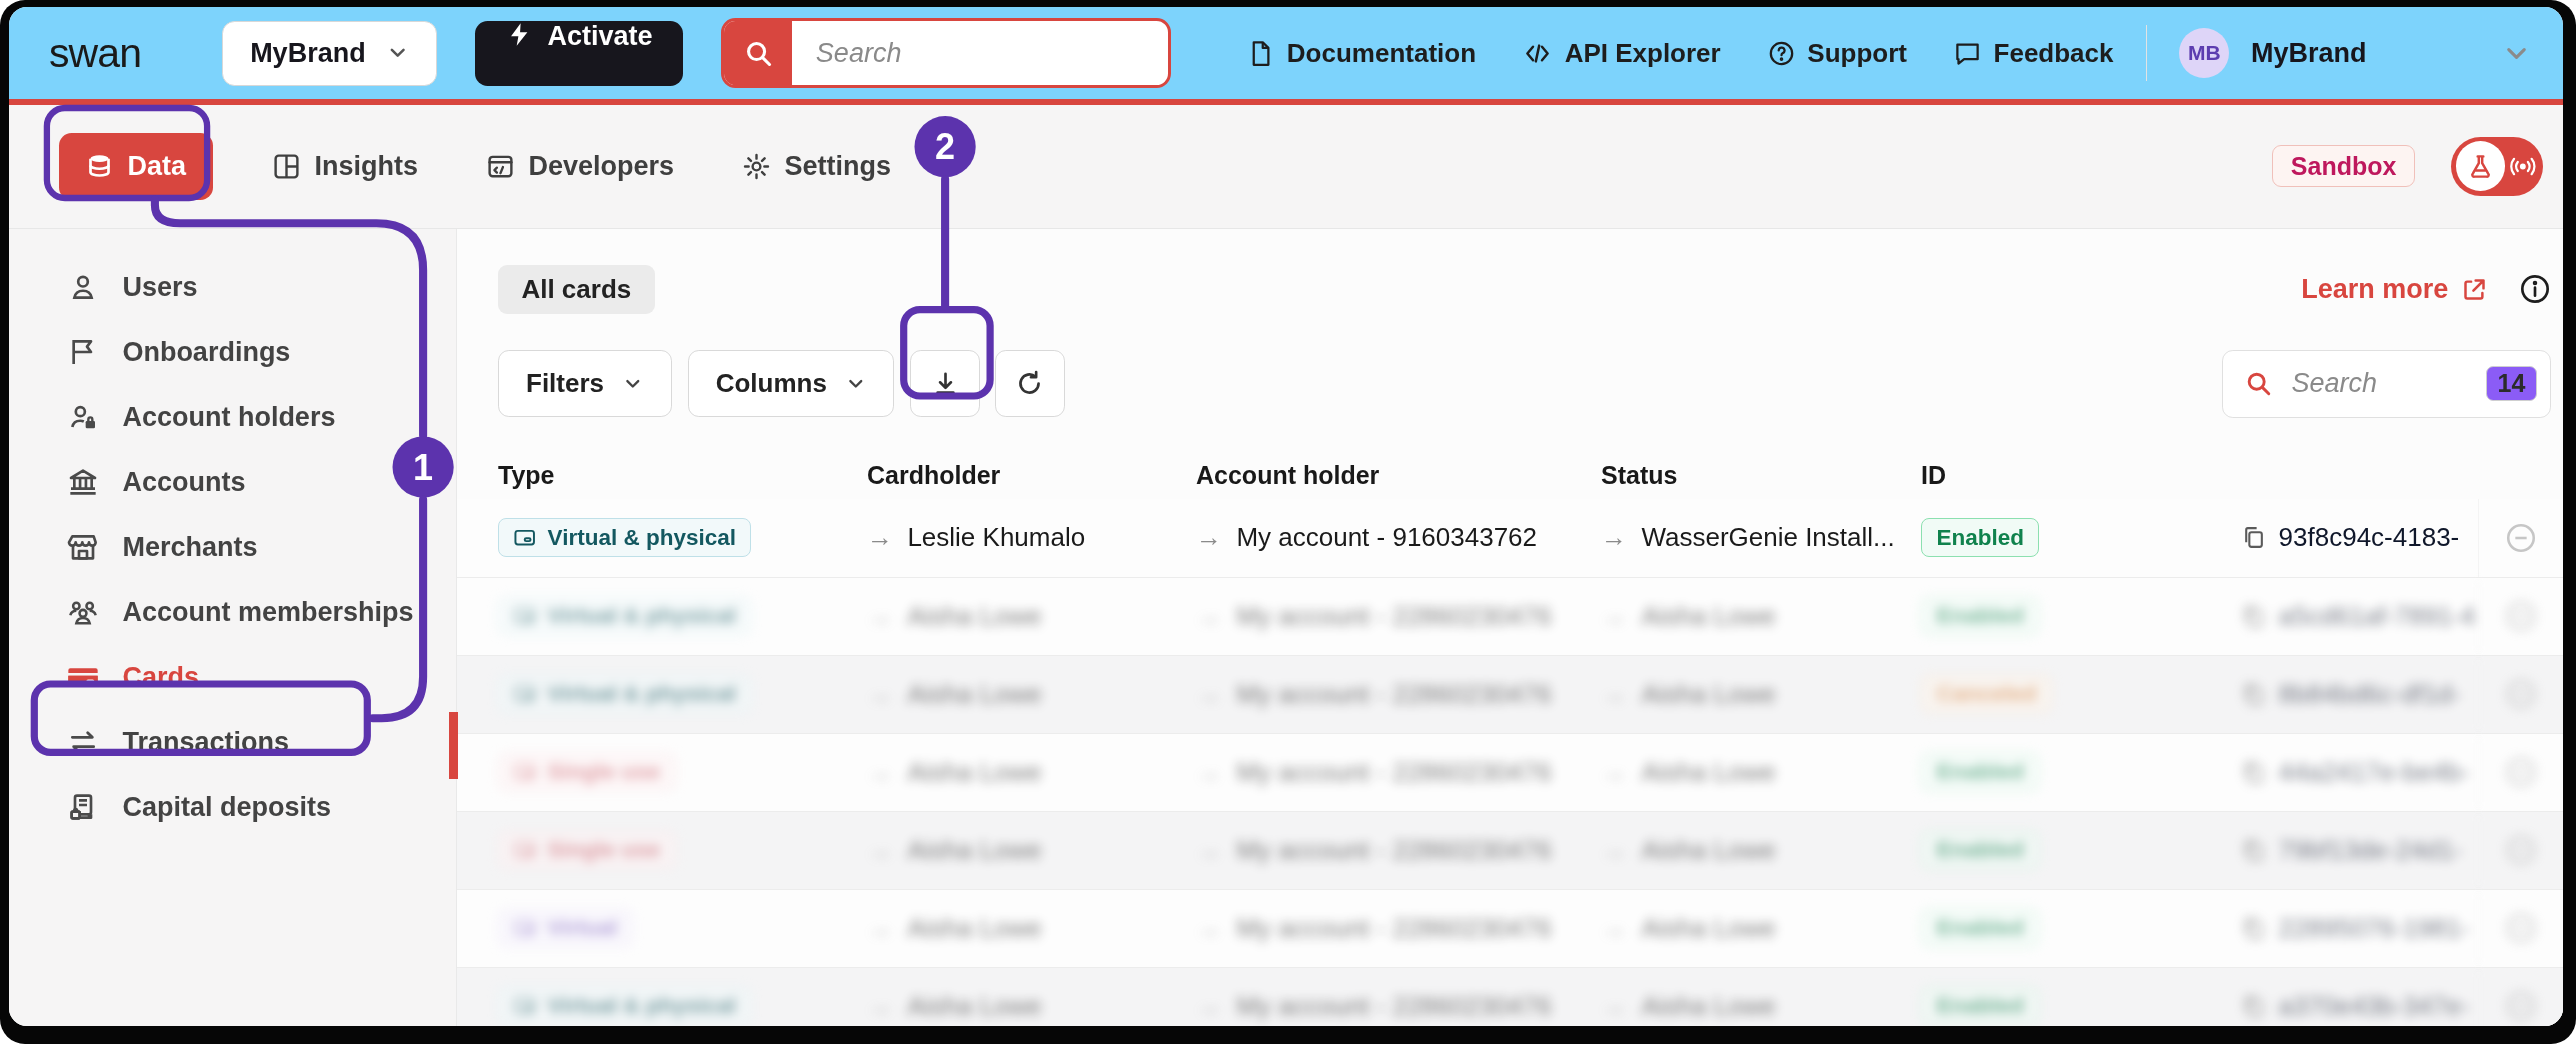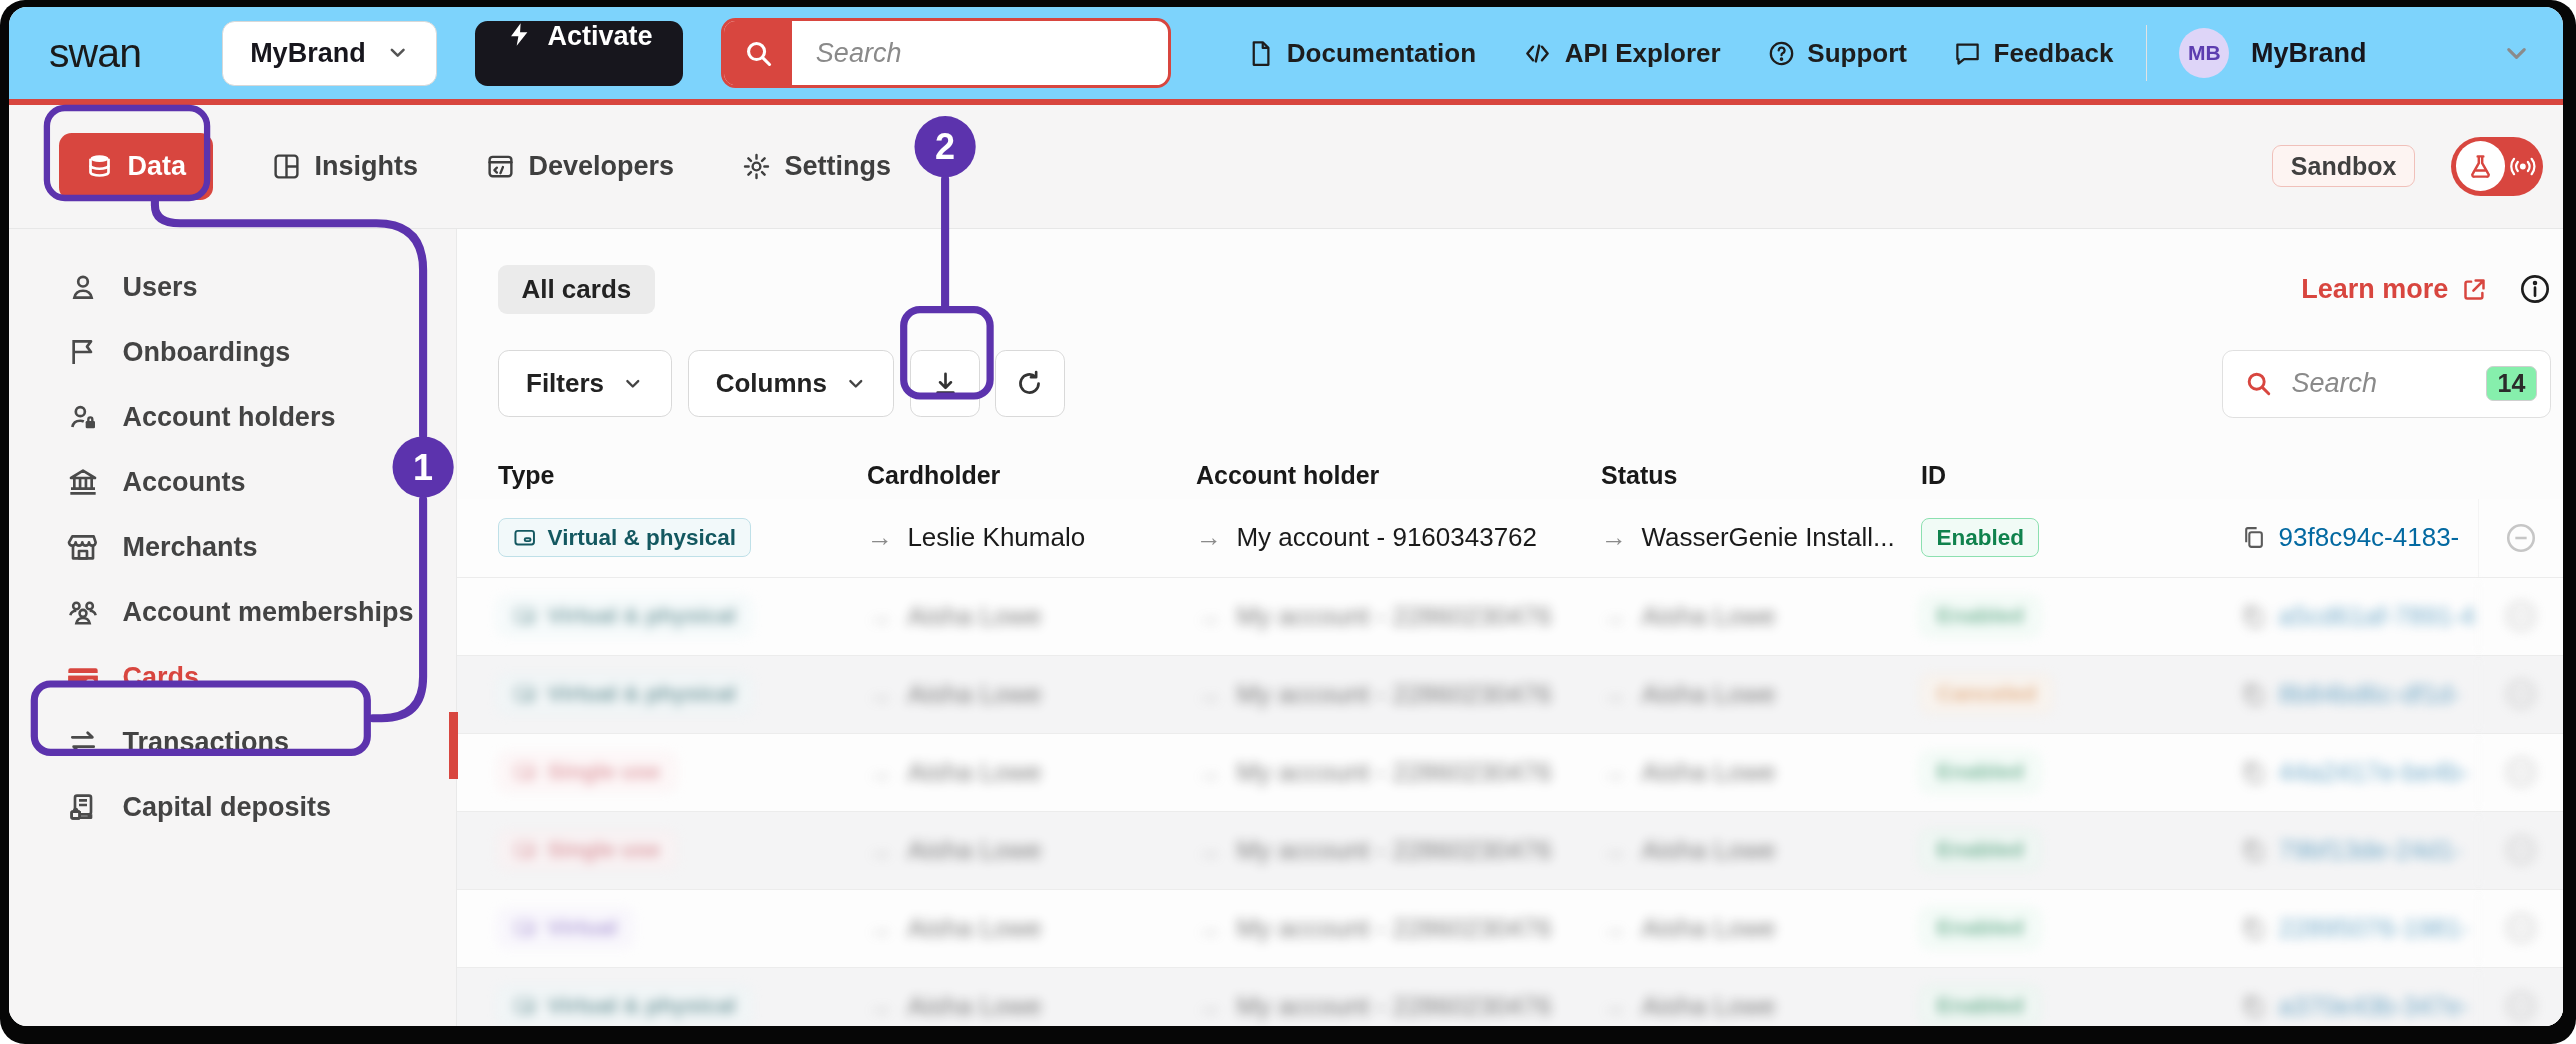--- a/index.html
+++ b/index.html
@@ -23,21 +23,21 @@
   .avatar { width:50px; height:50px; border-radius:50%; background:#ded5f8; color:#5c3db0; font-size:21px; font-weight:700; display:flex; align-items:center; justify-content:center; }
   .account-name { font-size:27px; font-weight:700; color:#17161d; }
   .acct-chev { margin-left:135px; color:#8b8b8b; }
 
   .redline { height:5.4px; background:#d8463f; flex:none; }
 
   
   .navbar { height:124px; background:#f6f5f5; border-bottom:1.8px solid #e7e7e7; display:flex; align-items:center; padding:0 20px 0 50px; flex:none; }
   .data-btn { display:flex; align-items:center; gap:14.4px; height:67px; padding:0 27px; background:#d8463f; border-radius:12.6px; color:#fff; font-size:27px; font-weight:700; cursor:pointer; margin-right:59px; }
   .nav-tab { display:flex; align-items:center; gap:13.5px; font-size:27px; font-weight:600; color:#3f3f3f; margin-right:68px; cursor:pointer; white-space:nowrap; }
-  .sandbox-badge { margin-left:auto; font-size:25px; font-weight:700; color:#404040; background:#fdf4f2; border:1.8px solid #f0c0ba; border-radius:9px; padding:5.4px 18px; }
+  .sandbox-badge { margin-left:auto; font-size:25px; font-weight:700; color:#be185d; background:#fdf4f2; border:1.8px solid #f0c0ba; border-radius:9px; padding:5.4px 18px; }
   .env-toggle { margin-left:36px; width:92px; height:59px; background:#d8463f; border-radius:36px; display:flex; align-items:center; padding:4.5px; cursor:pointer; flex:none; }
   .env-knob { width:50px; height:50px; background:#fff; border-radius:50%; display:flex; align-items:center; justify-content:center; }
 
   
   .body { flex:1; display:flex; min-height:0; }
   .sidebar { width:448px; flex:none; background:#f6f5f5; border-right:1.8px solid #e9e9e9; padding-top:26px; position:relative; }
   .side-item { height:65px; display:flex; align-items:center; gap:23.4px; padding-left:58px; font-size:27px; font-weight:600; color:#434343; cursor:pointer; position:relative; }
   .side-item .sic { flex:none; display:flex; color:#4a4a4a; }
   .side-item.sub { padding-left:95px; }
   .side-item.sub .vline { position:absolute; left:67px; top:1.8px; bottom:1.8px; width:1.8px; background:#c9c9c9; }
@@ -55,41 +55,41 @@
   .info-ic { color:#1d1d1d; cursor:pointer; display:flex; }
   .head-row2 { display:flex; align-items:center; margin-top:36px; }
   .tool-btn { display:flex; align-items:center; justify-content:center; gap:18px; height:67px; border:1.8px solid #d9d9d9; border-radius:10.8px; background:#fff; font-size:26px; font-weight:600; color:#222; cursor:pointer; }
   .tool-btn.dd { padding:0 27px; }
   .tool-btn.sq { width:70px; }
   .tb-gap { width:16px; } .tb-gap2 { width:14.4px; }
   .dl-wrap { position:relative; }
   .content-search { margin-left:auto; width:329px; height:68px; background:#fff; border:1.8px solid #e0e0e0; border-radius:10.8px; display:flex; align-items:center; padding:0 12.6px 0 21.6px; }
   .content-search input { border:0; outline:none; flex:1; min-width:0; font-size:27px; font-style:italic; padding:0 0 0 18px; color:#555; font-family:"Liberation Sans", sans-serif; background:transparent; }
   .content-search input::placeholder { color:#8a8a8a; }
-  .kbd-badge { font-size:25px; font-weight:700; color:#2b2b2b; border:1.8px solid #cfcfcf; background:#86efac; border-radius:7.2px; padding:1.8px 10.8px; }
+  .kbd-badge { font-size:25px; font-weight:700; color:#2b2b2b; border:1.8px solid #cfcfcf; background:#8b5cf6; border-radius:7.2px; padding:1.8px 10.8px; }
 
   
   .table { flex:1; margin-top:34px; min-height:0; overflow:hidden; }
   .trow { display:grid; grid-template-columns:369px 329px 405px 320px 320px 237px 1fr; align-items:center; padding-left:41px; height:78px; }
   .trow.head { height:47px; font-size:25px; font-weight:700; color:#191919; }
   .trow.data { background:#fdfdfd; border-top:1.8px solid #ececec; cursor:pointer; }
   .trow.data:first-of-type { border-top:none; }
   .trow.data.alt { background:#f4f4f5; }
   .cellwrap { display:flex; align-items:center; min-width:0; overflow:hidden; }
   .blurred .cellwrap { filter:blur(5.4px); opacity:.55; }
   .type-badge { display:inline-flex; align-items:center; gap:10.8px; font-size:22.5px; font-weight:600; border-radius:8px; border:1.8px solid; padding:5.4px 14.4px; white-space:nowrap; }
   .type-teal { color:#145860; border-color:#bfe0e8; background:#f2f9fa; }
   .type-pink { color:#cc5a66; border-color:#f3ccd1; background:#fdf3f4; }
   .type-purple { color:#7a5cc0; border-color:#ded2f2; background:#f6f3fc; }
   .linkcell { display:flex; align-items:center; gap:14.4px; font-size:26px; color:#1a1a1a; white-space:nowrap; overflow:hidden; }
   .linkcell .arr { color:#8a8a8a; flex:none; }
   .status-badge { display:inline-block; font-size:22.5px; font-weight:600; border-radius:8px; border:1.8px solid; padding:5.4px 14.4px; }
   .status-green { color:#10824d; border-color:#8ce0b0; background:#f1fbf6; }
   .status-orange { color:#d9823c; border-color:#f2cfae; background:#fdf5ec; }
-  .idcell { display:flex; align-items:center; gap:12.6px; font-size:26px; color:#0369a1; white-space:nowrap; overflow:hidden; }
+  .idcell { display:flex; align-items:center; gap:12.6px; font-size:26px; color:#0f172a; white-space:nowrap; overflow:hidden; }
   .idcell .cp { color:#5a5a5a; flex:none; display:flex; }
   .mincol { height:100%; display:flex; align-items:center; justify-content:center; border-left:1.8px solid #ededed; color:#9a9a9a; opacity:.55; }
   .trow.head .mincol { border-left:1.8px solid #f1f1f1; }
 
   
   .overlay { position:absolute; inset:0; pointer-events:none; z-index:50; }
 </style>
 </head>
 <body>
 

